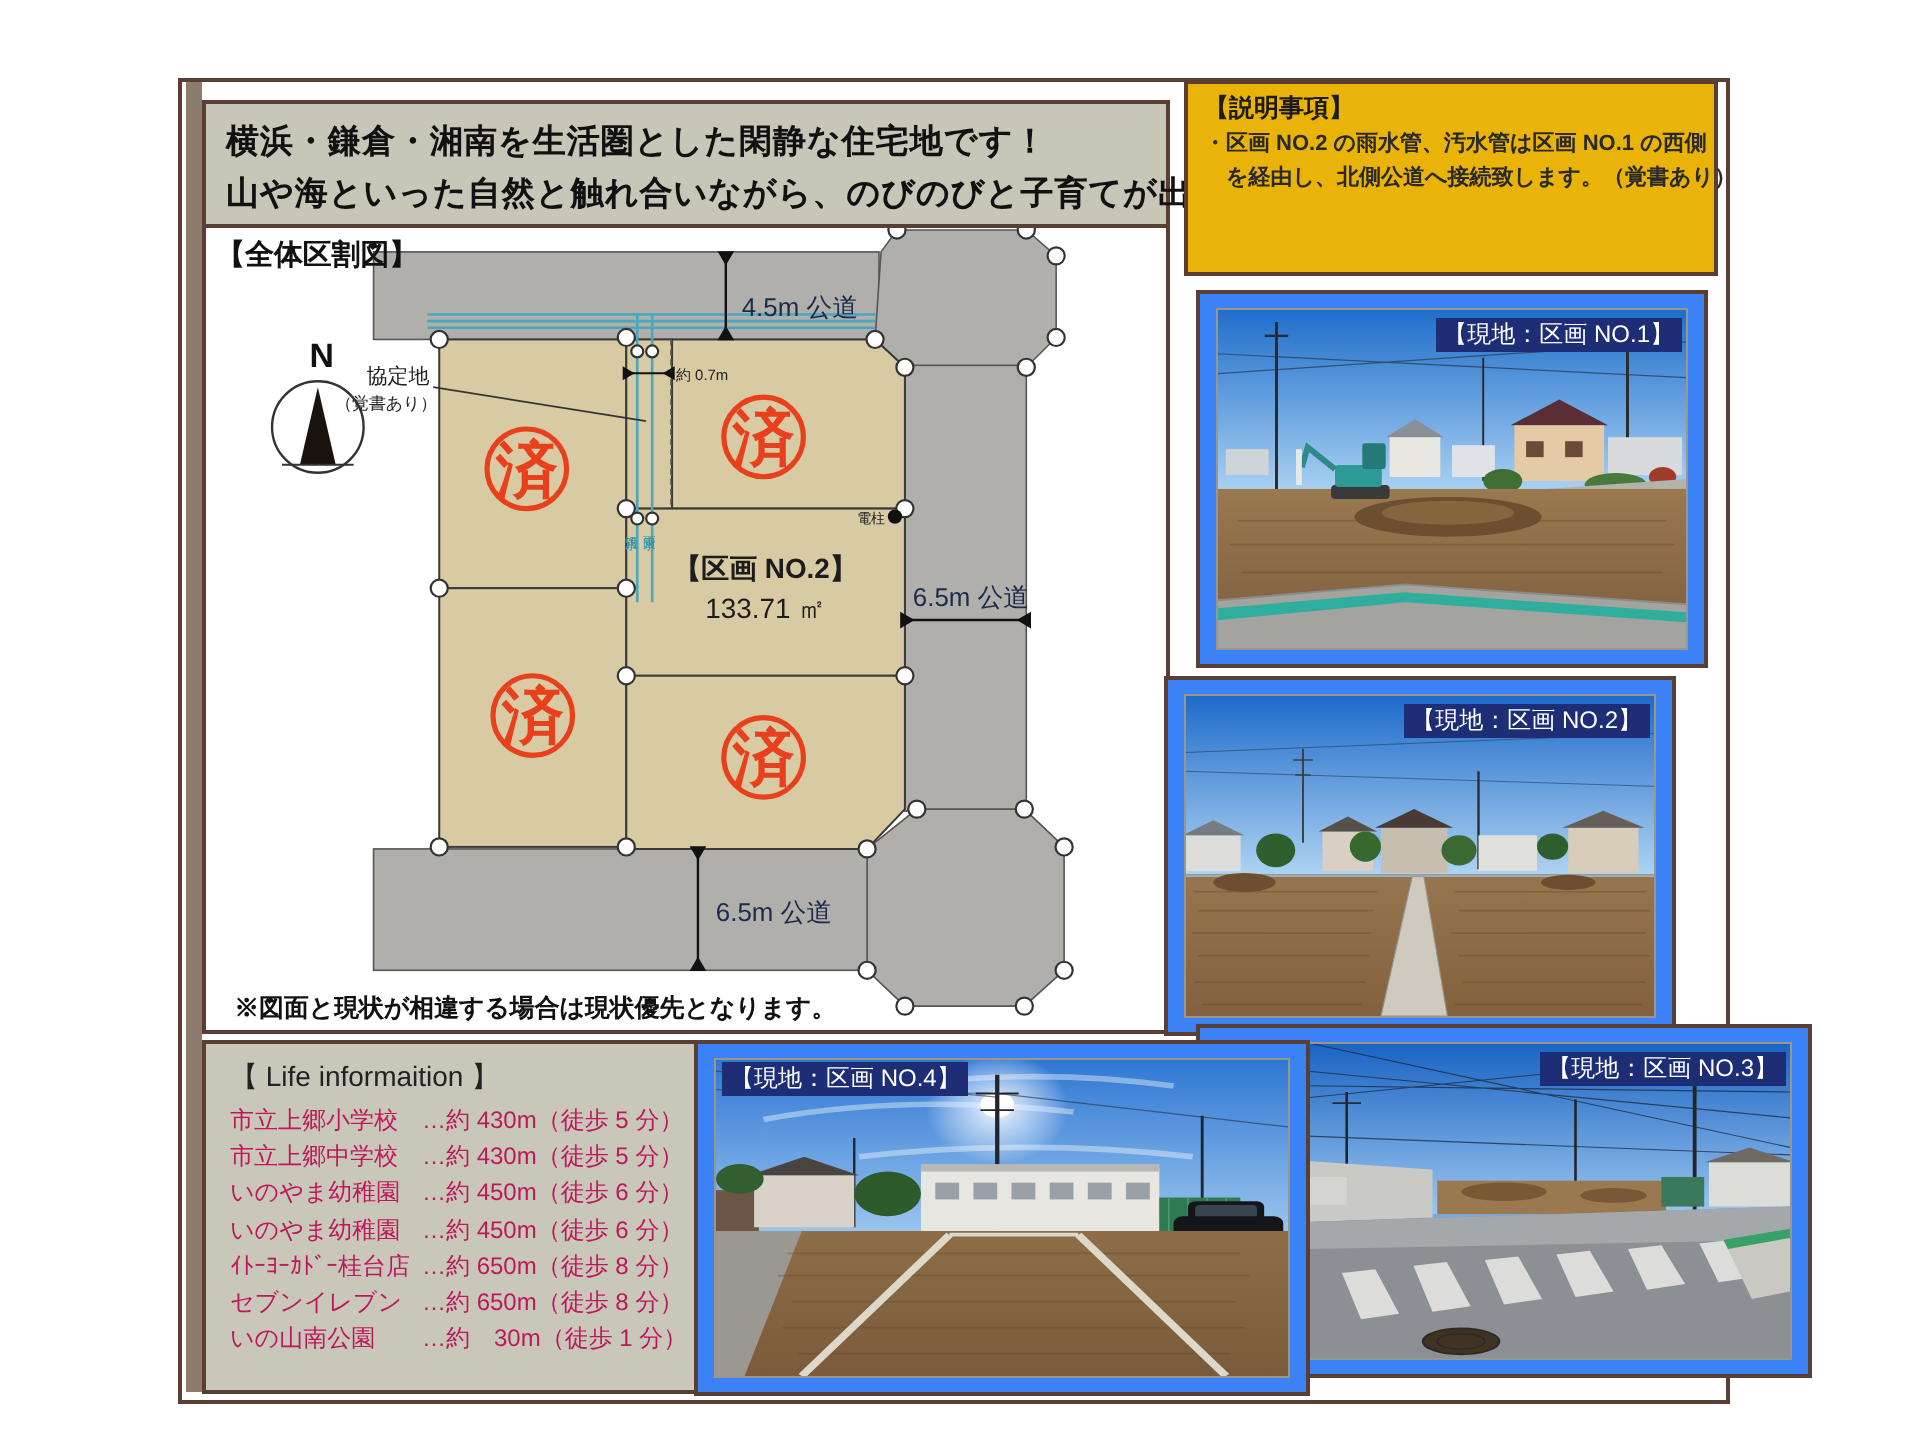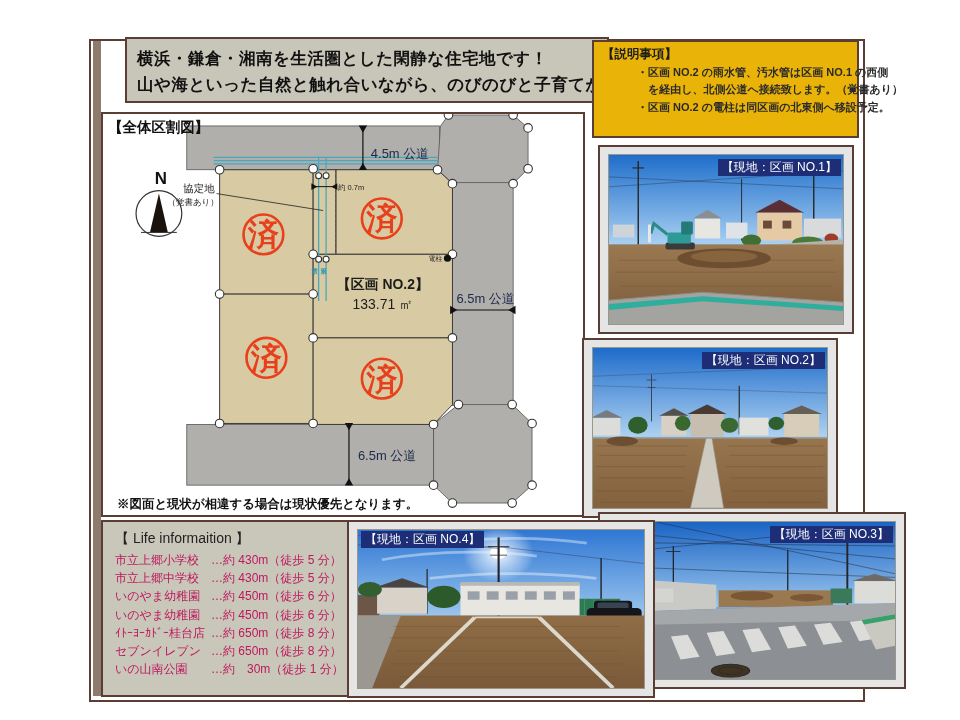--- a/index.html
+++ b/index.html
@@ -4,35 +4,35 @@
 <style>
   html,body{margin:0;padding:0;background:#ffffff;}
   body{width:960px;height:720px;position:relative;font-family:"Liberation Sans",sans-serif;overflow:hidden;}
   .abs{position:absolute;}
   
   .flyer-frame{left:89px;top:39px;width:772px;height:659px;border:2px solid #5a3e33;background:#ffffff;}
   .left-accent{left:93px;top:41px;width:8px;height:655px;background:#8d7b6d;}
   
   .panel{border:2px solid #5a3e33;background:#c8c6b8;box-sizing:border-box;}
   
-  .header-box{left:101px;top:37px;width:484px;height:66px;padding:7px 0 0 10px;margin-left:24px;}
+  .header-box{left:101px;top:50px;width:484px;height:66px;padding:7px 0 0 10px;}
   .header-box .h-line{font-size:16.5px;font-weight:bold;color:#111;letter-spacing:.5px;line-height:1.55;white-space:nowrap;}
   
   .expl-box{left:592px;top:40px;width:267px;height:98px;padding:4px 0 0 8px;background:#eab308;}
   .expl-title{font-size:12.5px;font-weight:bold;color:#1c1c1c;line-height:1.4;}
-  .expl-line{font-size:11px;font-weight:bold;color:#2a2a2a;line-height:1.62;white-space:nowrap;margin-left:35px;}
+  .expl-line{font-size:11px;font-weight:bold;color:#2a2a2a;line-height:1.62;white-space:nowrap;}
   
   .map-panel{left:101px;top:112px;width:484px;height:405px;background:#ffffff;border:2px solid #5a3e33;box-sizing:border-box;}
   
   .life-box{left:101px;top:520px;width:262px;height:177px;padding:8px 0 0 12px;background:#c9c7ba;}
   .life-title{font-size:14px;color:#222;margin-bottom:3px;}
   .life-row{display:flex;font-size:12px;color:#be185d;line-height:1.52;white-space:nowrap;}
   .life-row .ln{width:96px;flex:none;}
   
-  .photo-panel{background:#e5e5e5;border:2px solid #5a3e33;box-sizing:border-box;}
+  .photo-panel{background:#3b82f6;border:2px solid #5a3e33;box-sizing:border-box;}
   .pp1{left:598px;top:145px;width:256px;height:189px;}
   .pp2{left:582px;top:338px;width:256px;height:180px;}
   .pp3{left:598px;top:512px;width:308px;height:177px;}
   .pp4{left:347px;top:520px;width:308px;height:178px;}
   .photo{position:absolute;left:8px;top:7px;right:8px;bottom:7px;border:1px solid #9a9788;overflow:hidden;background:#7aa8d8;}
   .photo svg{display:block;width:100%;height:100%;}
   .caption{position:absolute;background:#1d2e77;color:#ffffff;font-size:12px;line-height:1.2;padding:1px 4px 2px 4px;white-space:nowrap;}
   .cap-tr{top:12px;right:11px;}
   .cap-tl{top:9px;left:12px;}
   
@@ -46,21 +46,20 @@
 
 <div class="abs panel header-box">
   <div class="h-line">横浜・鎌倉・湘南を生活圏とした閑静な住宅地です！</div>
   <div class="h-line">山や海といった自然と触れ合いながら、のびのびと子育てが出来ます！</div>
 </div>
 
 <div class="abs panel expl-box">
   <div class="expl-title">【説明事項】</div>
   <div class="expl-line">・区画 NO.2 の雨水管、汚水管は区画 NO.1 の西側</div>
   <div class="expl-line">　を経由し、北側公道へ接続致します。（覚書あり）</div>
-  <div class="expl-line">・区画 NO.2 の電柱は同区画の北東側へ移設予定。</div>
 </div>
 
 <div class="abs map-panel">
   <svg width="480" height="401" viewBox="0 0 482 403">
     <defs>
       <marker id="arrN" markerWidth="8" markerHeight="8" refX="4" refY="4" orient="auto">
         <path d="M0.5,6.8 L4,0.8 L7.5,6.8 Z" fill="#111" transform="rotate(-90 4 4)"></path>
       </marker>
       <marker id="arrS" markerWidth="8" markerHeight="8" refX="4" refY="4" orient="auto-start-reverse">
         <path d="M0.5,6.8 L4,0.8 L7.5,6.8 Z" fill="#111" transform="rotate(-90 4 4)"></path>

